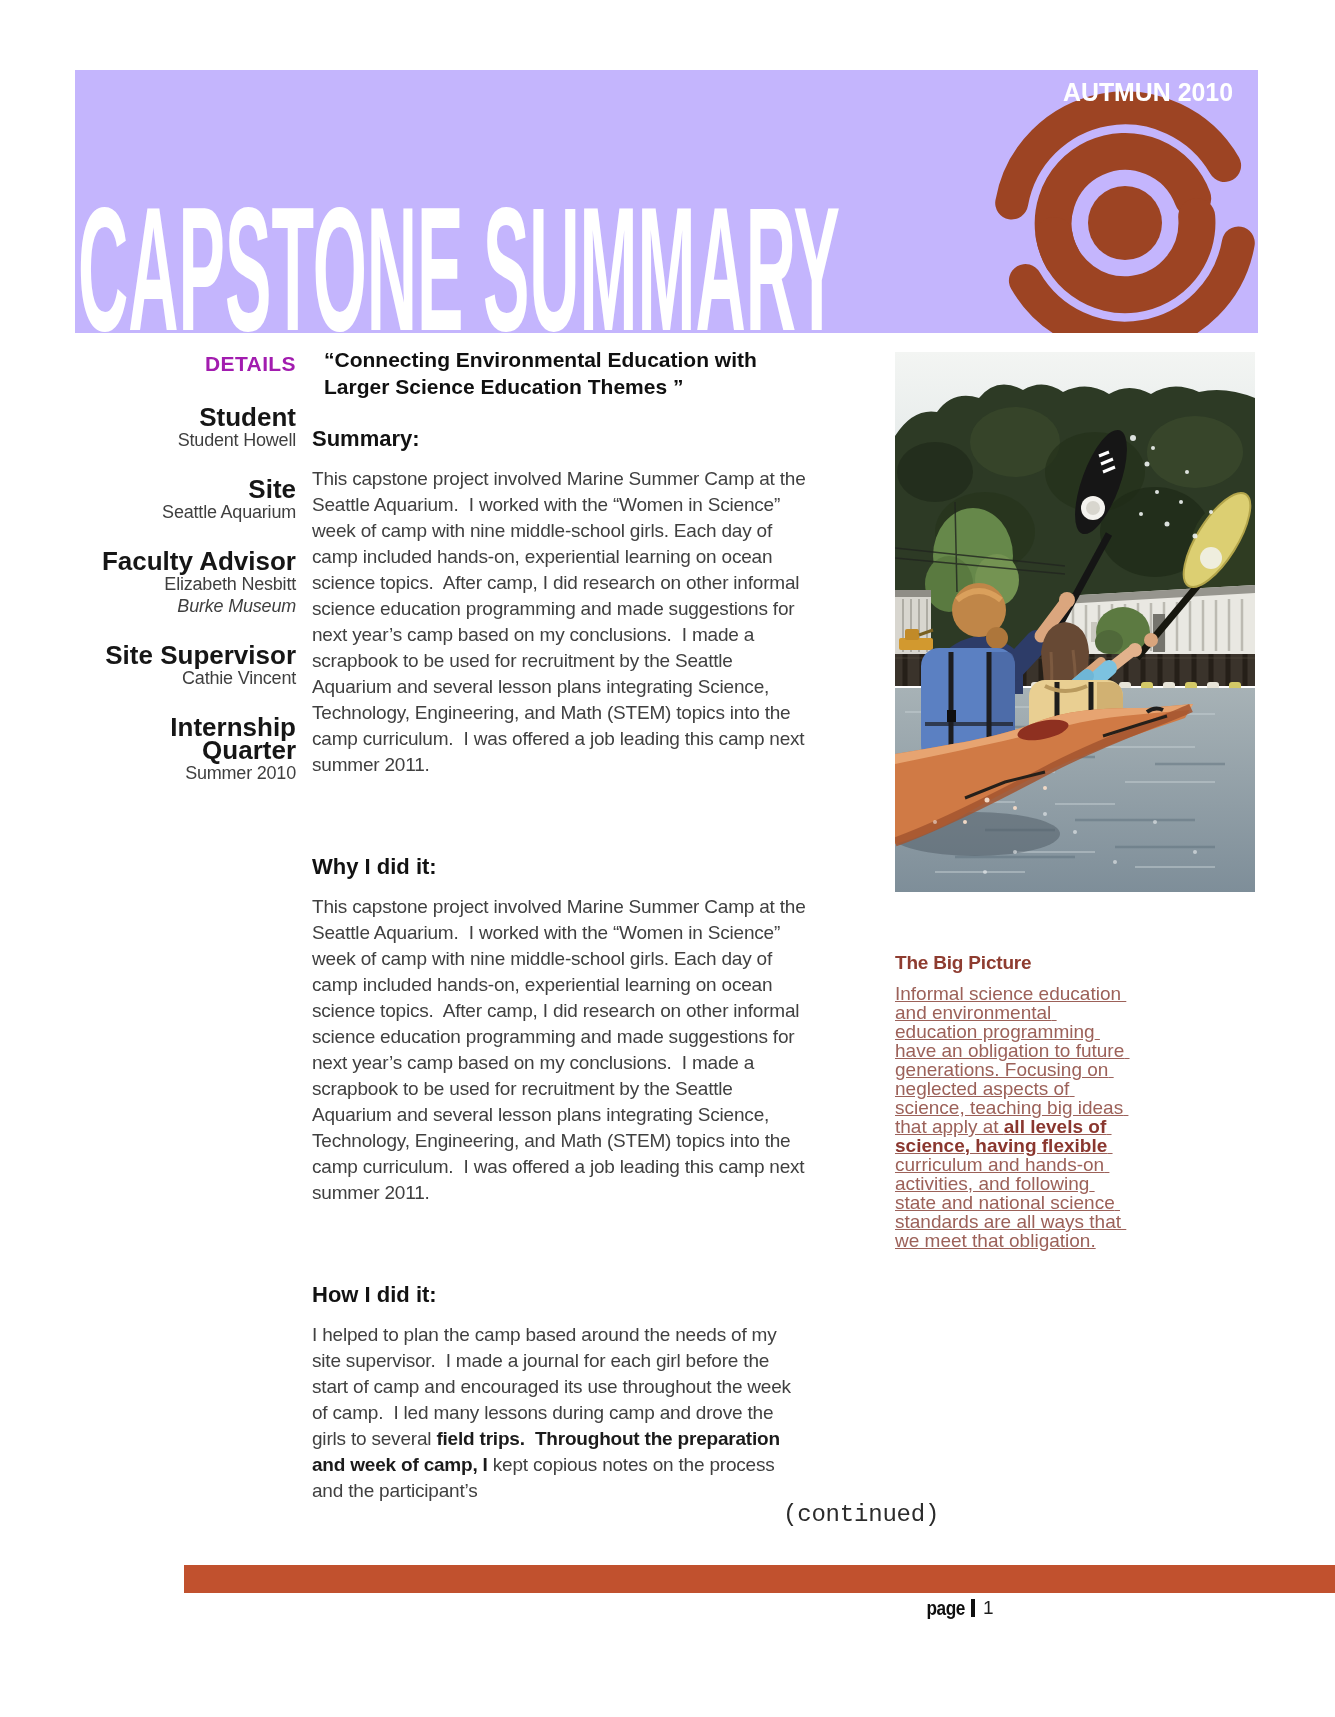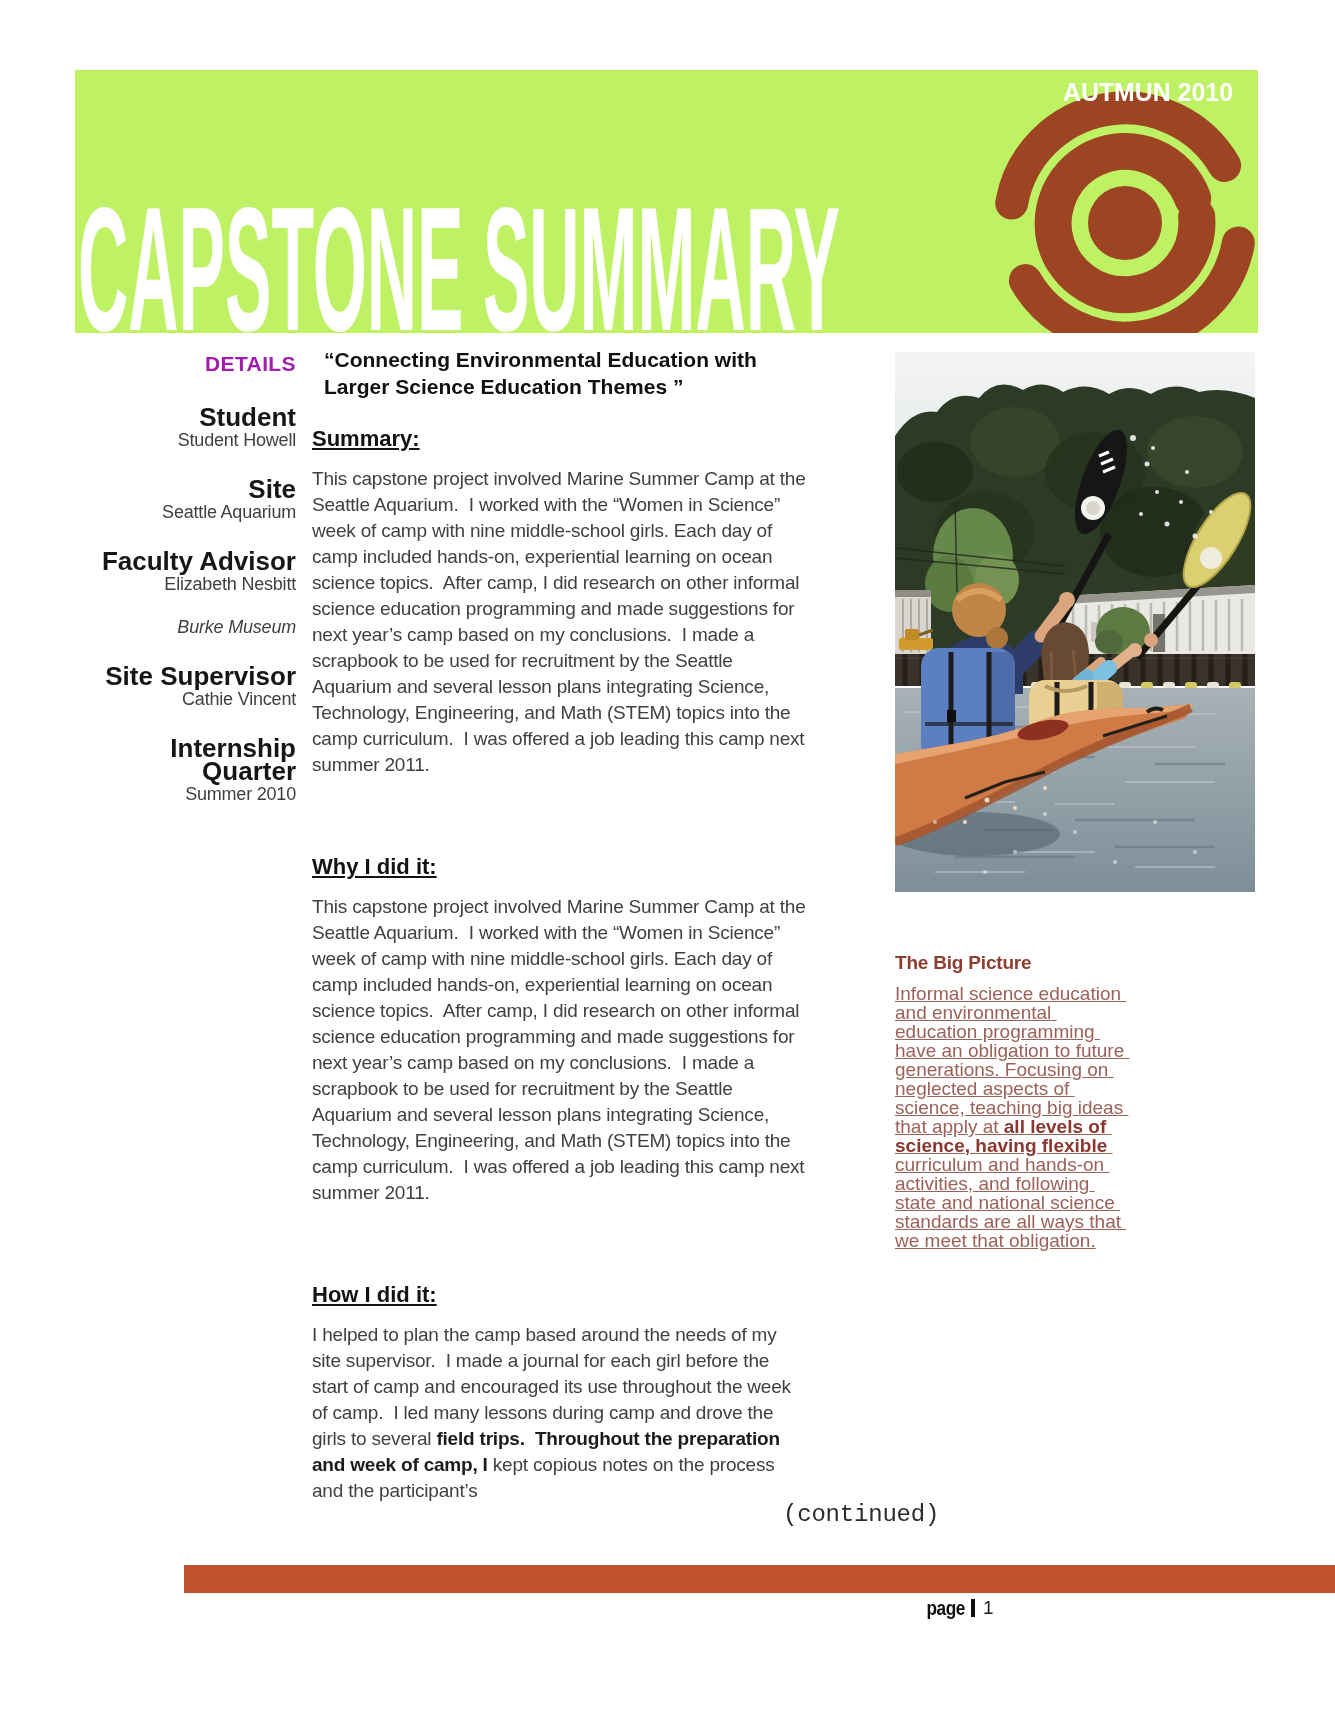--- a/index.html
+++ b/index.html
@@ -1,34 +1,34 @@
 <!DOCTYPE html>
 <html><head>
 <meta charset="utf-8">
 <style>
   html,body{margin:0;padding:0;background:#9b9b9b;}
   .page{position:relative;width:1335px;height:1717px;background:#ffffff;margin:0 auto;
         font-family:"Liberation Sans",sans-serif;overflow:hidden;}
 
   
-  .band{position:absolute;left:75px;top:70px;width:1183px;height:263px;background:#bef264;}
+  .band{position:absolute;left:75px;top:70px;width:1183px;height:263px;background:#c4b5fd;}
   .band svg{position:absolute;left:0;top:0;display:block;}
 
   
   .sidebar{position:absolute;left:75px;top:352px;width:221px;text-align:right;}
   .sidebar .heading{font-size:21px;font-weight:bold;color:#a21caf;letter-spacing:.4px;margin:0 0 30px;}
   .group{margin:0 0 27px;}
   .group .label{font-size:26px;font-weight:bold;color:#161616;line-height:23px;}
   .group .value,.group .note{font-size:18px;color:#3f3f3f;line-height:22px;letter-spacing:-.2px;}
-  .group .note{font-style:italic;margin-top:21px;}
+  .group .note{font-style:italic;}
 
   
   .main{position:absolute;left:312px;top:346px;width:496px;}
   .title{font-size:21px;line-height:27px;font-weight:bold;color:#101010;margin:0 12px 26px;}
-  .section .sec-heading{font-size:22px;font-weight:bold;color:#121212;margin:14px 0 14px;text-decoration:underline;}
+  .section .sec-heading{font-size:22px;font-weight:bold;color:#121212;margin:14px 0 14px;}
   .section + .section{margin-top:76px;}
   .para{font-size:19px;line-height:26px;letter-spacing:-.2px;color:#404040;margin:0;white-space:pre-wrap;}
   .para .b{font-weight:bold;color:#1b1b1b;}
   .continued{position:absolute;left:783px;top:1501px;font-size:24px;letter-spacing:-.2px;color:#2b2b2b;font-family:Liberation Mono, monospace;}
 
   
   .photo{position:absolute;left:895px;top:352px;width:360px;height:540px;}
   .photo svg{display:block;}
   .bigpic{position:absolute;left:895px;top:952px;width:236px;}
   .bigpic .bp-heading{font-size:19px;font-weight:bold;color:#8e3c30;letter-spacing:-.2px;margin:0 0 10px;}

